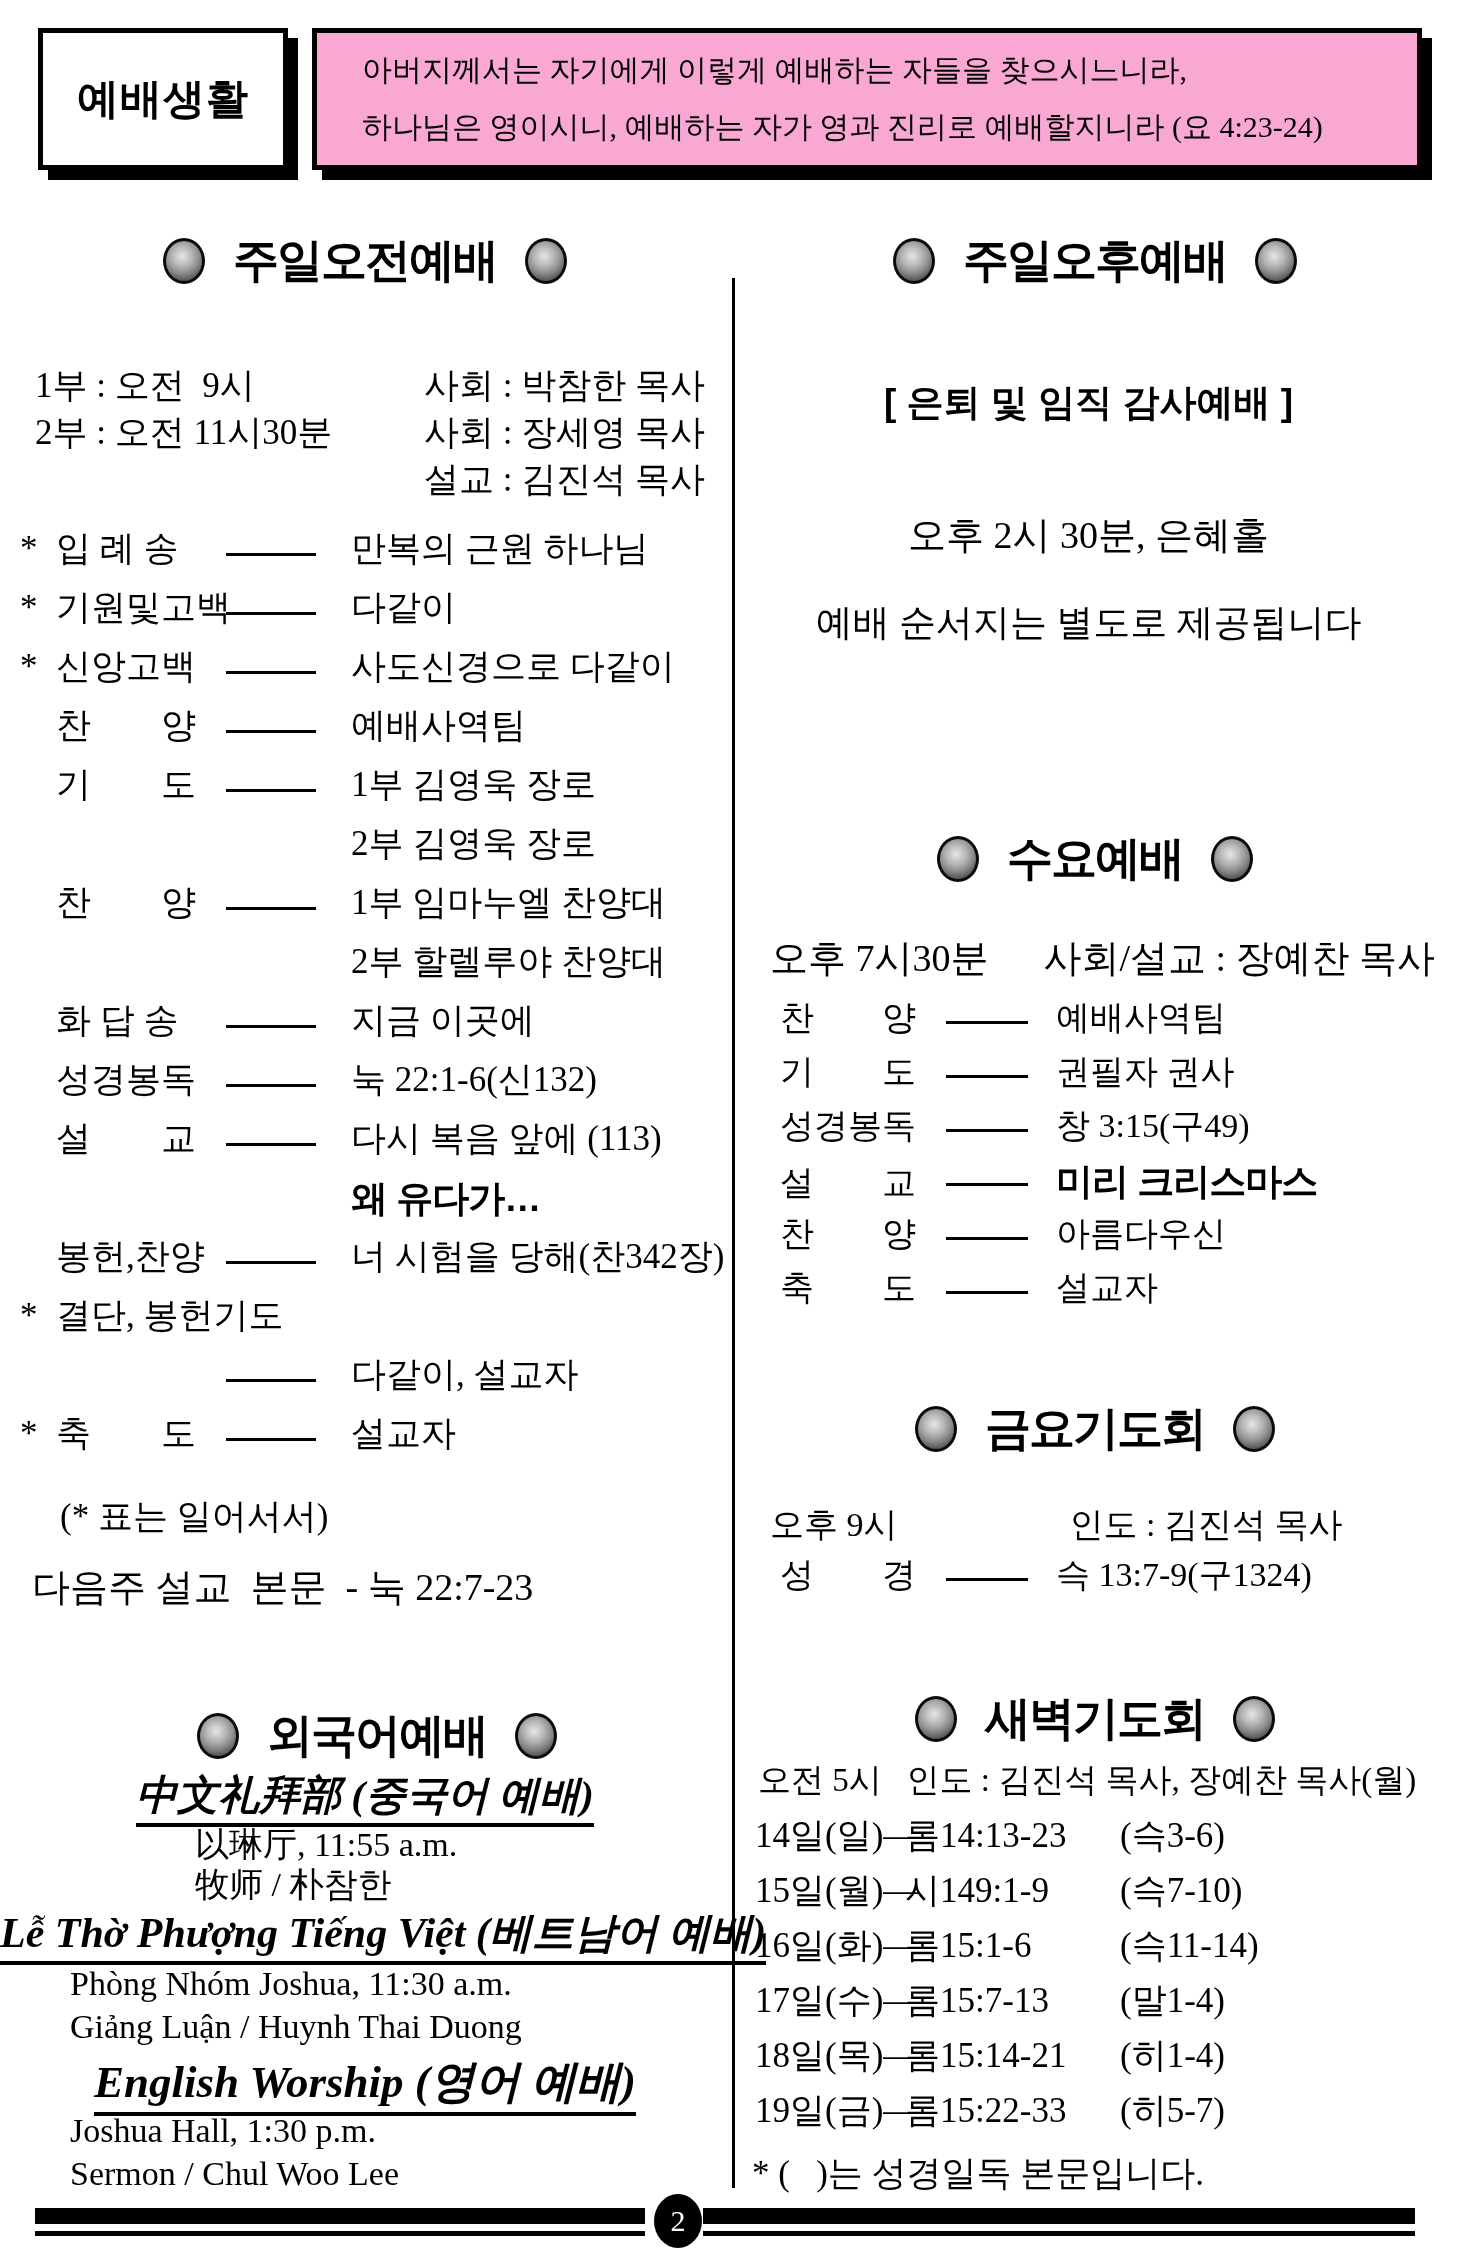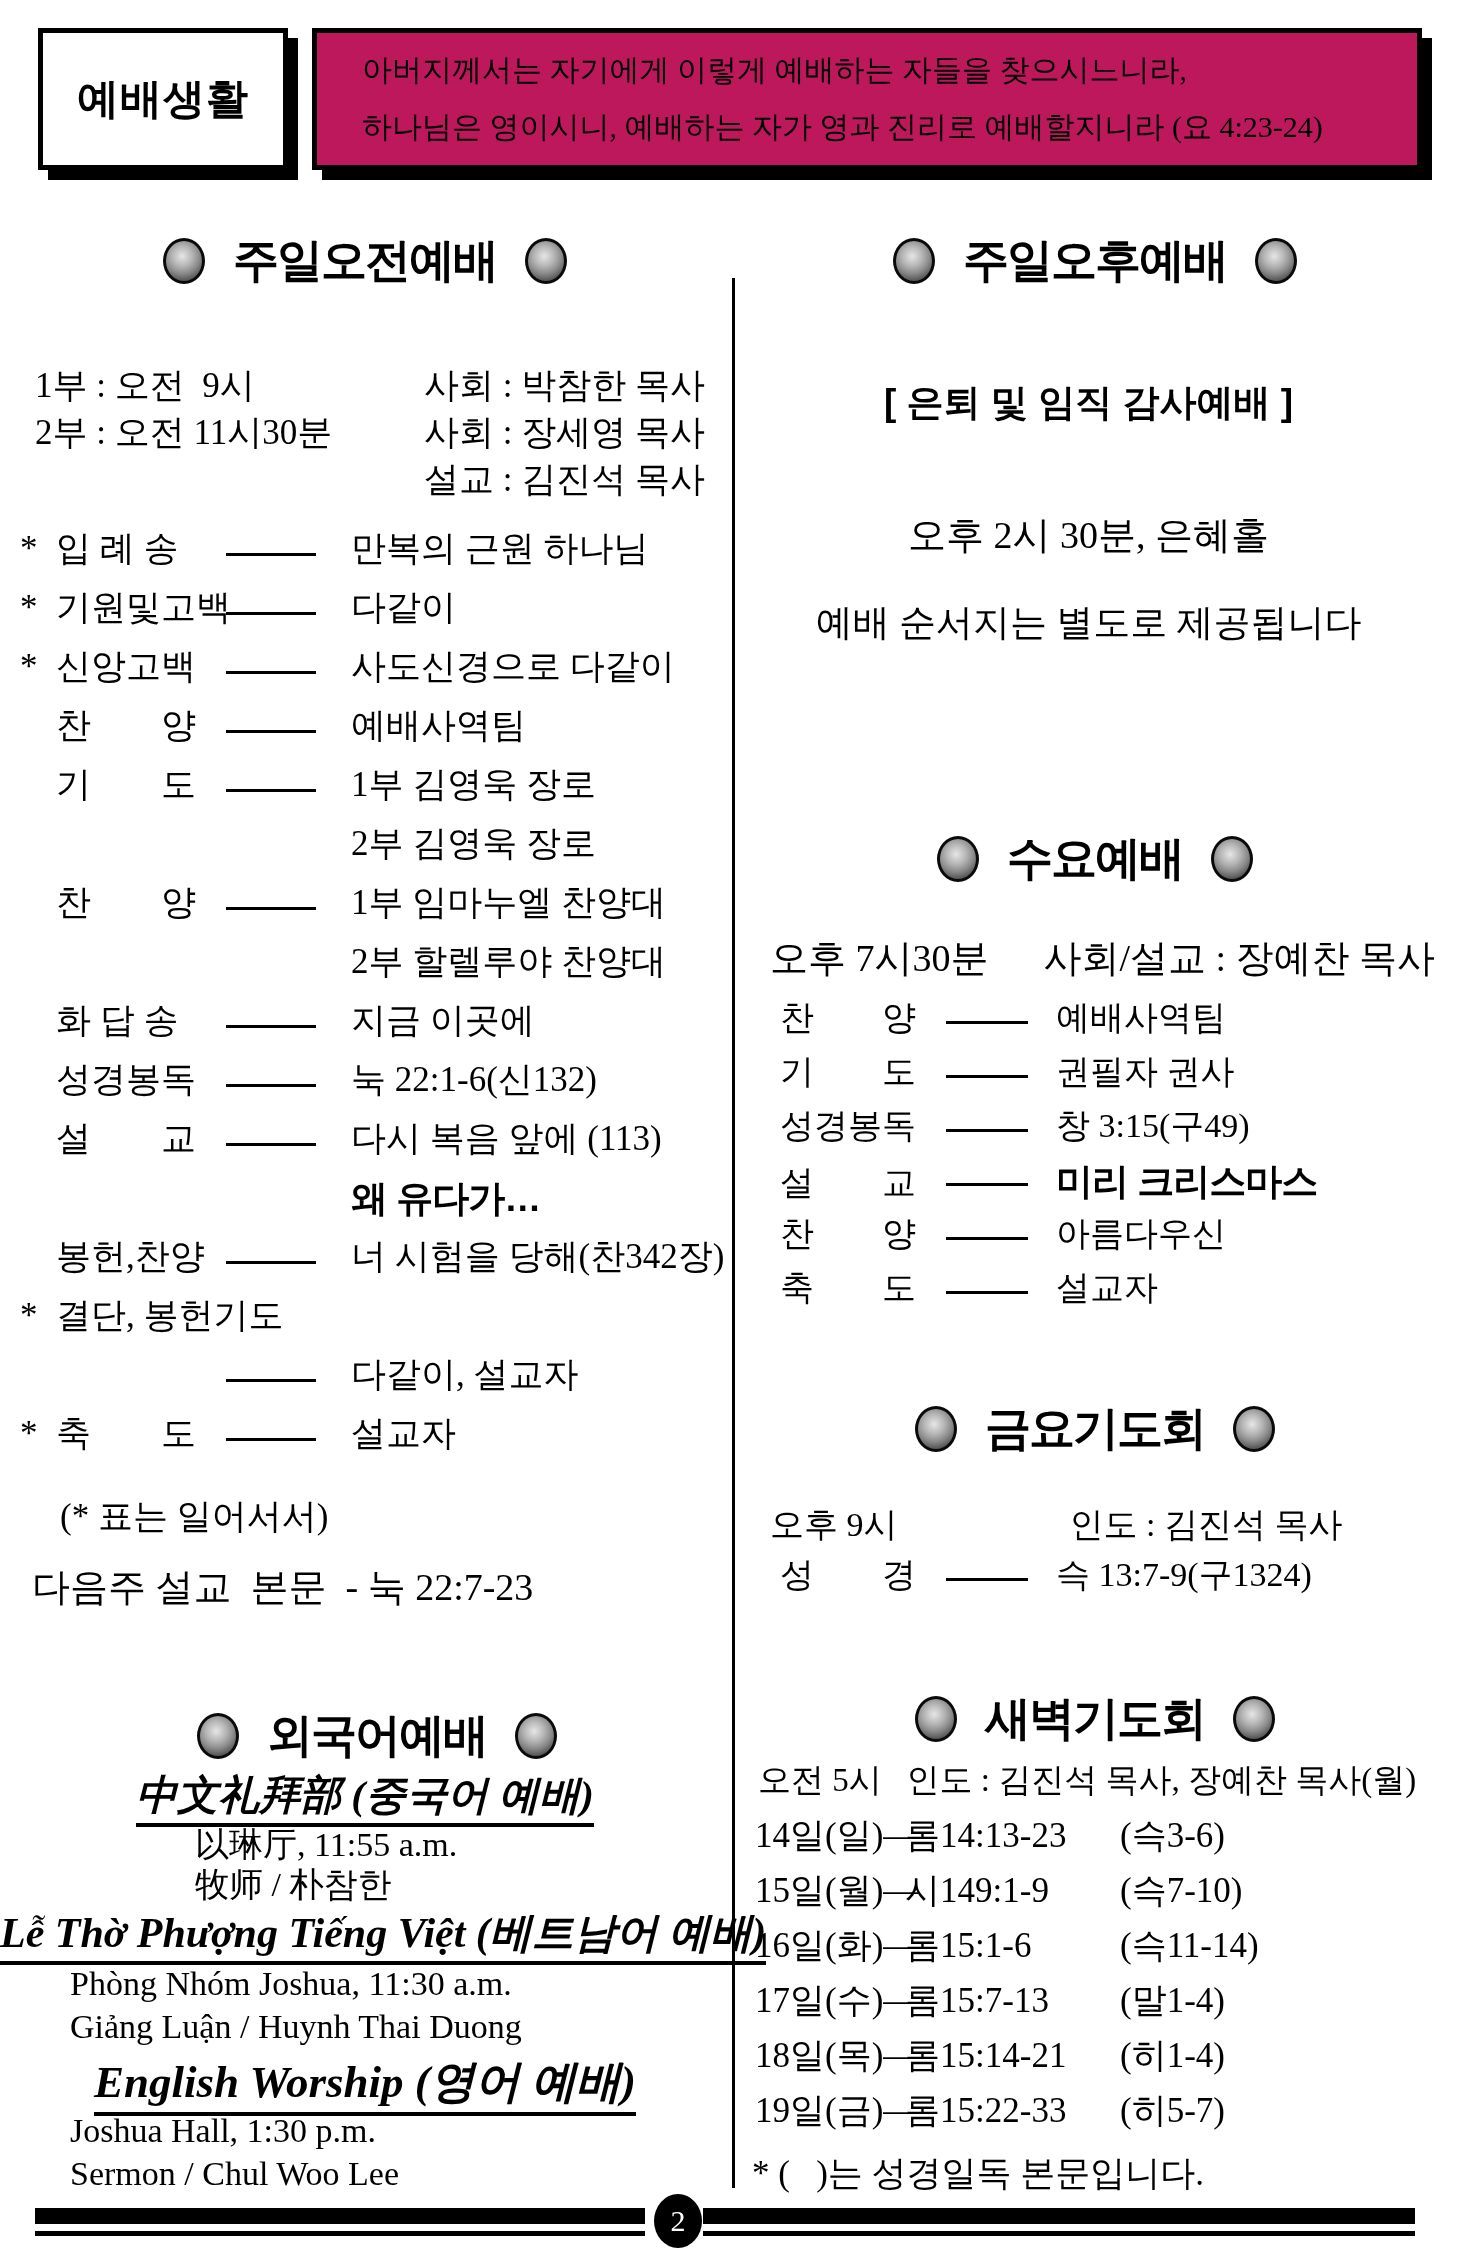--- a/index.html
+++ b/index.html
@@ -15,21 +15,21 @@
     position:absolute; left:38px; top:28px; width:250px; height:142px;
     border:5px solid #000; box-shadow:10px 10px 0 #000; background:#fff;
     display:flex; align-items:center; justify-content:center; box-sizing:border-box;
   }
   .hdr-label {
     font-family:"Liberation Sans","DejaVu Sans",sans-serif;
     font-weight:900; font-size:42px; letter-spacing:1px;
   }
   .hdr-verse-box {
     position:absolute; left:312px; top:28px; width:1110px; height:142px;
-    border:5px solid #000; box-shadow:10px 10px 0 #000; background:#be185d;
+    border:5px solid #000; box-shadow:10px 10px 0 #000; background:#f9a8d4;
     display:flex; flex-direction:column; justify-content:center; gap:16px;
     padding-left:45px; box-sizing:border-box;
   }
   .verse-line { font-size:30px; white-space:pre; }
 
   
   .col-divider { position:absolute; left:732px; top:278px; width:3px; height:1910px; background:#000; }
 
   
   .sec-title {

